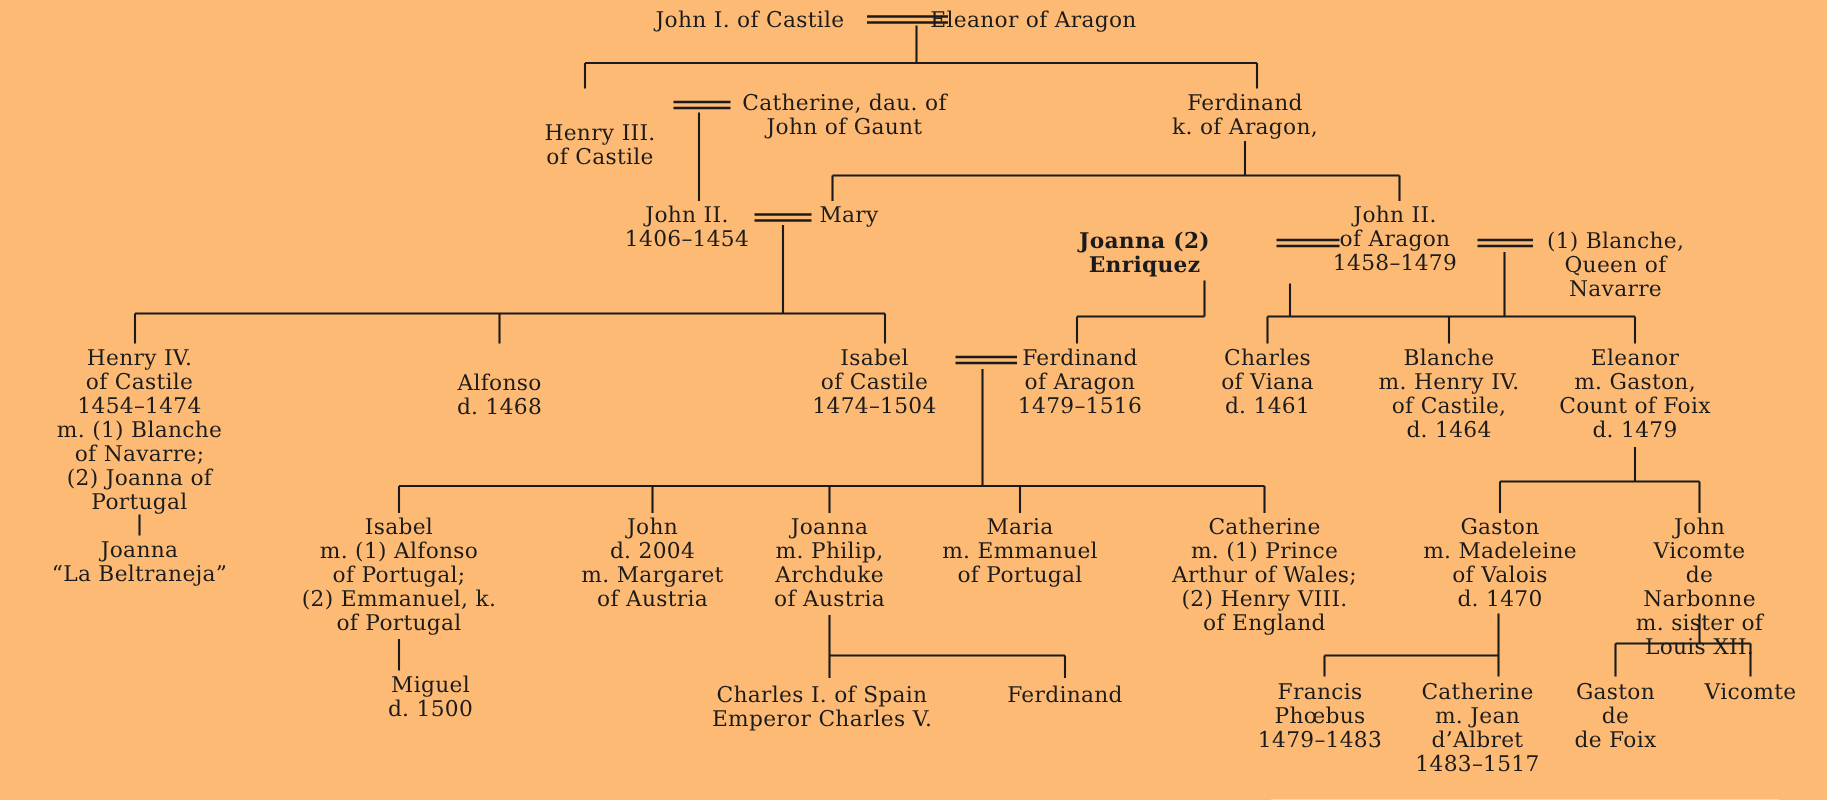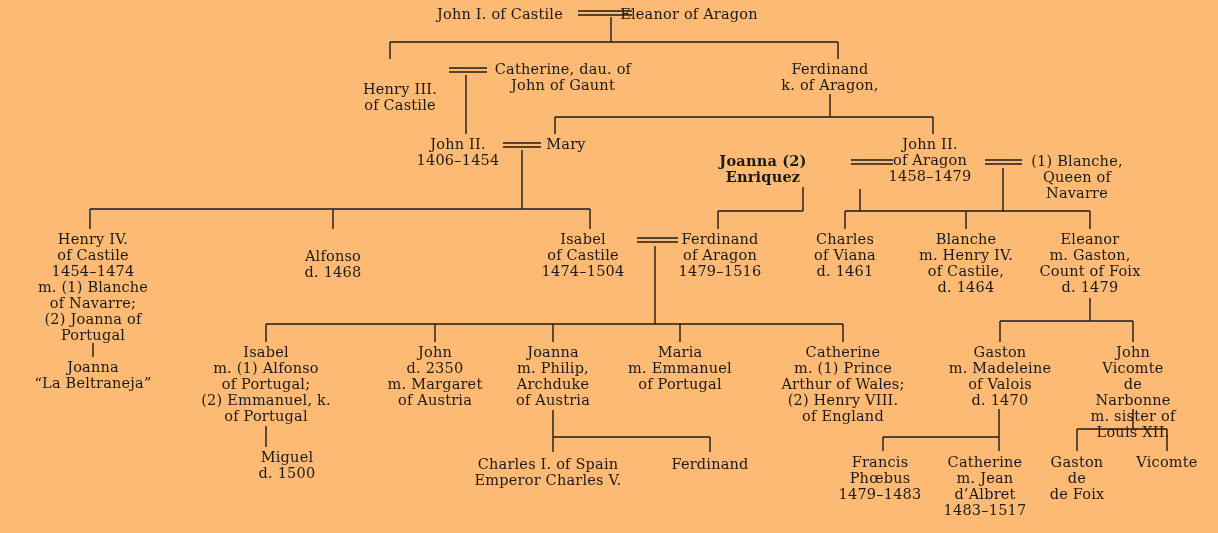--- a/index.html
+++ b/index.html
@@ -136,21 +136,21 @@
 Count of Foix
 d. 1479</div>
     <div class="person" style="left: 266px; top: 344px;">Isabel
 m. (1) Alfonso
 of Portugal;
 (2) Emmanuel, k.
 of Portugal</div>
     <div class="person" style="left: 264px; top: 449px; margin-left: 23px;">Miguel
 d. 1500</div>
     <div class="person" style="left: 435px; top: 344px;">John
-d. 2350
+d. 2004
 m. Margaret
 of Austria</div>
     <div class="person" style="left: 553px; top: 344px;">Joanna
 m. Philip,
 Archduke
 of Austria</div>
     <div class="person" style="left: 680px; top: 344px;">Maria
 m. Emmanuel
 of Portugal</div>
     <div class="person" style="left: 843px; top: 344px;">Catherine

